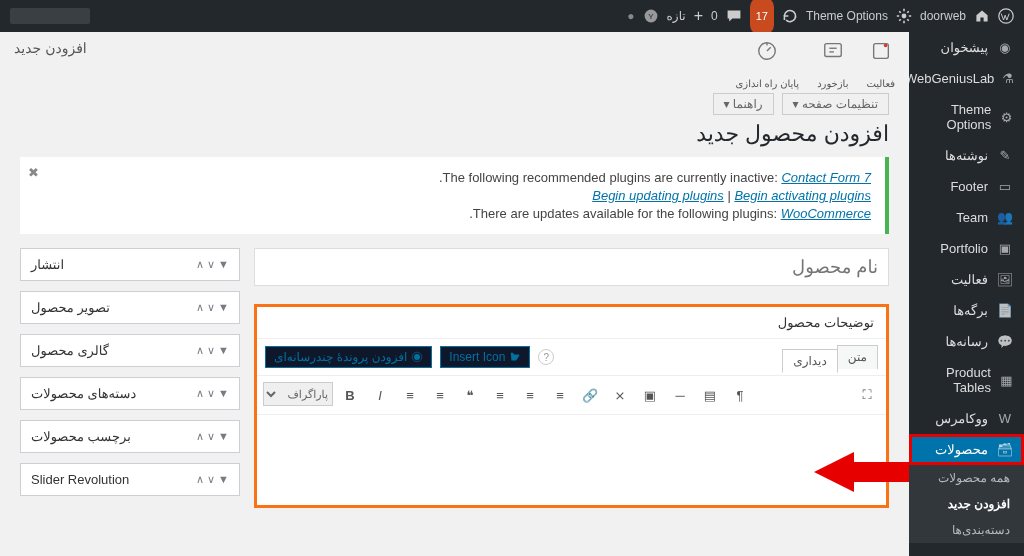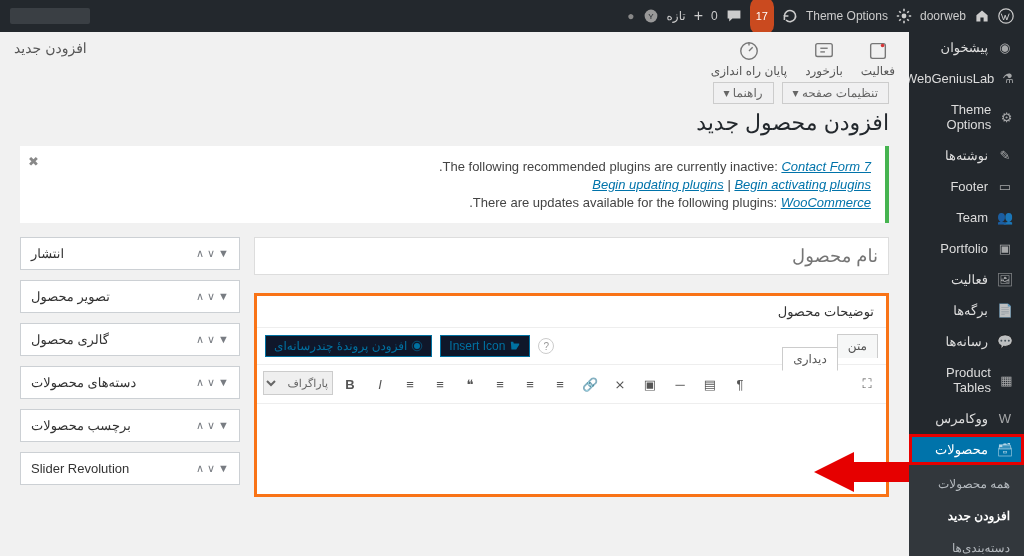--- a/index.html
+++ b/index.html
@@ -9,27 +9,27 @@
 .topbar-left { display: flex; align-items: center; gap: 8px; }
 .topbar .icon { width: 16px; height: 16px; display: inline-flex; align-items: center; justify-content: center; }
 .topbar span { color: #ccc; }
 .topbar .badge { background: #ca4a1f; color: #fff; border-radius: 10px; padding: 13px 6px; font-size: 11px; }
 .main { display: flex; height: calc(100% - 32px); }
 .sidebar { width: 115px; background: #23282d; color: #eee; font-size: 13px; overflow-y: auto; }
 .sidebar-item { display: flex; align-items: center; gap: 8px; padding: 8px 10px; color: #ddd; cursor: pointer; }
 .sidebar-item.active { background: #0073aa; color: #fff; position: relative; }
 .sidebar-item .mi { width: 18px; text-align: center; opacity: 0.7; }
 .sidebar-sub { background: #32373c; }
-.sidebar-sub .sub-item { padding: 12px 14px 6px 10px; font-size: 12px; color: #b4b9be; cursor: pointer; }
+.sidebar-sub .sub-item { padding: 6px 14px 6px 10px; font-size: 12px; color: #b4b9be; cursor: pointer; }
 .sidebar-sub .sub-item.bold { color: #fff; font-weight: bold; }
 .red-box { position: absolute; right: 0; top: 0; bottom: 0; left: 0; border: 3px solid #e60000; pointer-events: none; }
 .content { flex: 1; background: #f1f1f1; overflow-y: auto; position: relative; }
 .title-tabs { display: flex; justify-content: space-between; align-items: flex-start; padding: 8px 14px 0 14px; }
 .wiz-tabs { display: flex; gap: 18px; }
-.wiz-tab { display: flex; flex-direction: column; align-items: center; gap: 2px; font-size: 12px; color: #555; cursor: pointer; }
+.wiz-tab { display: flex; flex-direction: column; align-items: center; gap: 16px; font-size: 10px; color: #555; cursor: pointer; }
 .wiz-tab svg { width: 22px; height: 22px; }
 .crumb { font-size: 14px; color: #555; }
 .screen-opts { display: flex; gap: 8px; padding: 4px 20px 0 20px; }
 .screen-opts button { background: #f0f0f1; border: 1px solid #ccc; padding: 3px 10px; font-size: 12px; color: #666; cursor: pointer; }
 .page-title { font-size: 22px; color: #23282d; padding: 6px 20px 10px 20px; font-weight: 400; text-align: right; }
 .notice { background: #fff; border-right: 4px solid #46b450; margin: 0 20px 14px 20px; padding: 10px 14px; position: relative; font-size: 13px; direction: ltr; text-align: right; }
 .notice p { margin: 3px 0; color: #444; }
 .notice a { color: #0073aa; text-decoration: underline; font-style: italic; text-align: center; }
 .notice .dismiss { position: absolute; left: 8px; top: 8px; cursor: pointer; color: #888; }
 .body-cols { display: flex; gap: 14px; padding: 0 20px 20px 20px; }
@@ -39,21 +39,21 @@
 .box { background: #fff; border: 3px solid #f97316; }
 .box-head { padding: 8px 12px; font-size: 13px; color: #333; border-bottom: 1px solid #eee; text-align: right; }
 .side-box { background: #fff; border: 1px solid #ccd0d4; }
 .side-head { display: flex; align-items: center; justify-content: space-between; padding: 8px 10px; font-size: 13px; color: #333; }
 .side-head .toggles { display: flex; gap: 6px; color: #787c82; font-size: 11px; }
 .editor-row { display: flex; align-items: center; justify-content: space-between; padding: 6px 8px; border-bottom: 1px solid #eee; }
 .editor-row .right { display: flex; align-items: center; gap: 8px; }
 .btn-outline { border: 1px solid #0071a1; color: #0071a1; background: #0f172a; padding: 3px 8px; font-size: 12px; cursor: pointer; display: inline-flex; align-items: center; gap: 4px; }
 .tabs { display: flex; gap: 0; }
 .tab { border: 1px solid #ccc; border-bottom: none; padding: 4px 10px; font-size: 12px; background: #f6f7f7; color: #555; cursor: pointer; margin-left: -1px; }
-.tab.active { background: #fff; border-bottom: 1px solid #fff; position: relative; top: 13px; }
+.tab.active { background: #fff; border-bottom: 1px solid #fff; position: relative; top: 4px; }
 .toolbar { background: #fff; padding: 6px; display: flex; align-items: center; gap: 8px; border-bottom: 1px solid #eee; }
 .tb-btns { display: flex; gap: 4px; flex-wrap: wrap; }
 .tb-btn { width: 26px; height: 26px; display: inline-flex; align-items: center; justify-content: center; color: #555; cursor: pointer; font-size: 13px; }
 .tb-select { border: 1px solid #ccc; width: 70px; height: 24px; font-size: 11px; color: #666; }
 .editor-area { height: 90px; background: #fff; }
 .red-arrow-svg { position: absolute; z-index: 50; }
 </style>
 </head>
 <body>
 

